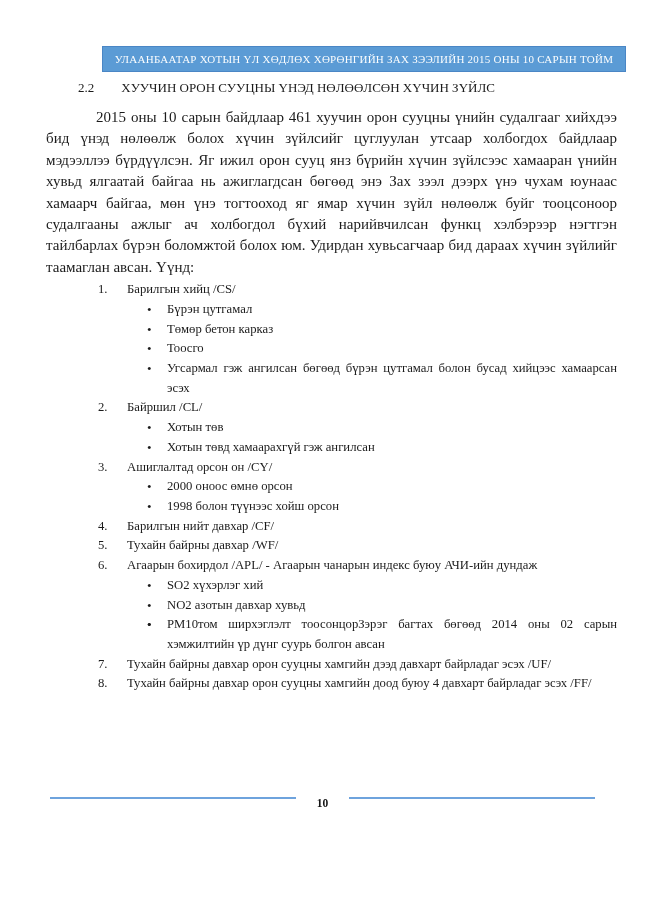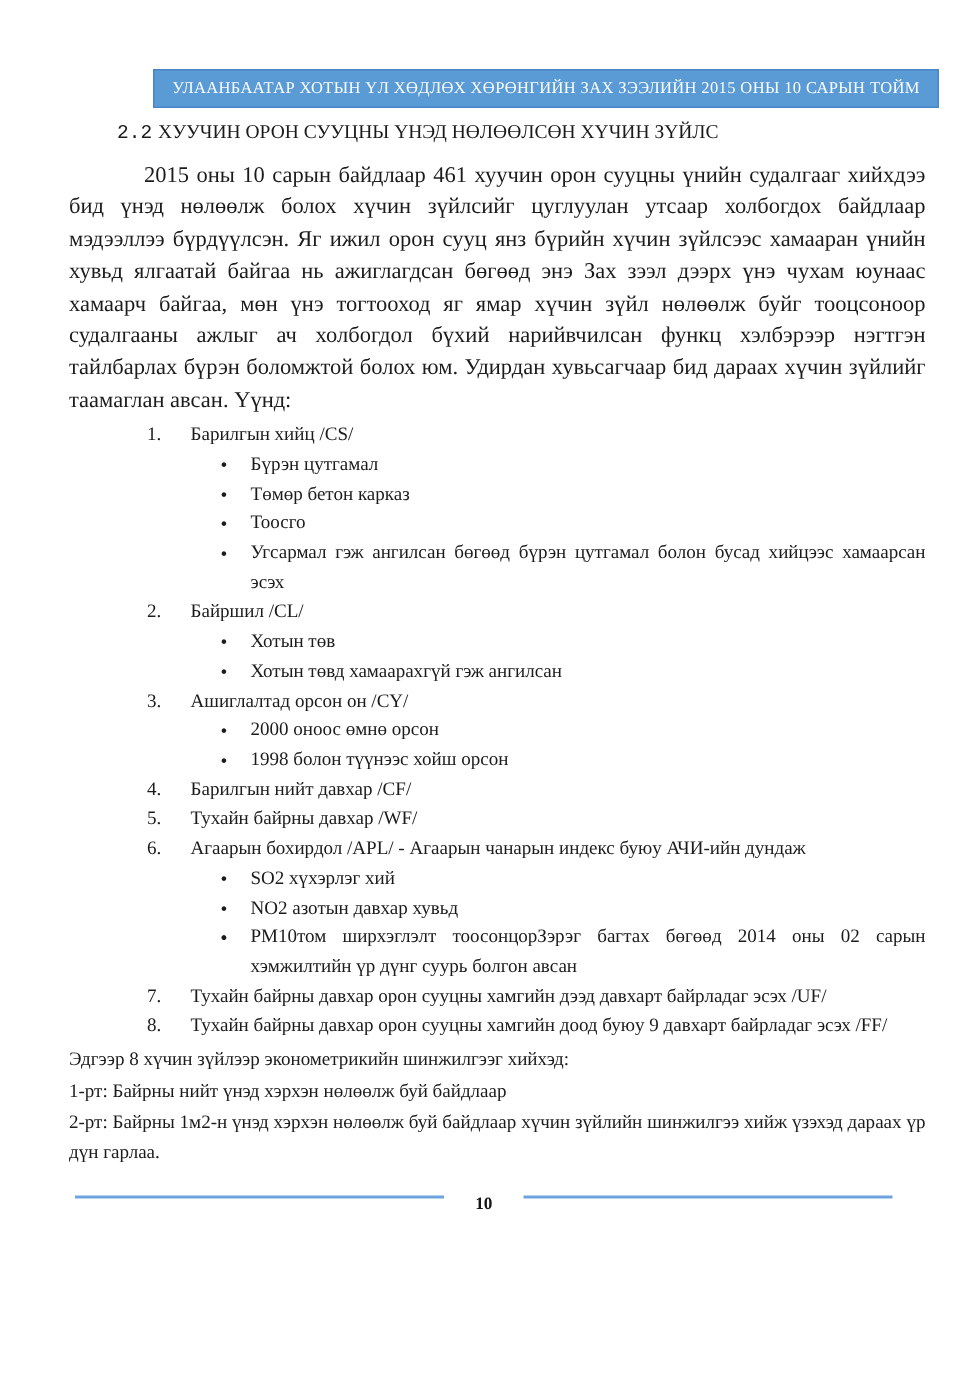--- a/index.html
+++ b/index.html
@@ -16,21 +16,21 @@
     background:var(--accent,#5b9bd5);
     border:1px solid var(--accent-border,#4a86c5);
     box-sizing:border-box;
     display:flex;align-items:center;justify-content:center;
   }
   .header-bar .hdr-text{
     color:#fbfdfe;font-size:11px;letter-spacing:0.25px;white-space:nowrap;
   }
   .content{position:absolute;left:46px;top:80px;width:571px;}
   .section-heading{margin:0 0 11px 32px;font-size:13px;white-space:nowrap;}
-  .section-heading .sec-num{margin-right:4px;font-family:Liberation Mono, monospace;}
+  .section-heading .sec-num{margin-right:27px;}
   .intro{
     margin:0 0 2px 0;
     text-align:justify;
     text-indent:50px;
     font-size:15px;
     line-height:21.4px;
   }
   .num-item{
     position:relative;padding-left:81px;
     font-size:12.7px;line-height:19.7px;text-align:justify;
@@ -80,28 +80,23 @@
         <div class="bullet-item"><span class="dot">•</span><span>2000 оноос өмнө орсон</span></div>
         <div class="bullet-item"><span class="dot">•</span><span>1998 болон түүнээс хойш орсон</span></div>
         <div class="num-item"><span class="num">4.</span><span>Барилгын нийт давхар /CF/</span></div>
         <div class="num-item"><span class="num">5.</span><span>Тухайн байрны давхар /WF/</span></div>
         <div class="num-item"><span class="num">6.</span><span>Агаарын бохирдол /APL/ - Агаарын чанарын индекс буюу АЧИ-ийн дундаж</span></div>
         <div class="bullet-item"><span class="dot">•</span><span>SO2 хүхэрлэг хий</span></div>
         <div class="bullet-item"><span class="dot">•</span><span>NO2 азотын давхар хувьд</span></div>
         <div class="bullet-item"><span class="dot">•</span></div>
         <div class="bullet-item"><span class="dot">•</span><span>PM10том ширхэглэлт тоосонцорЗэрэг багтах бөгөөд 2014 оны 02 сарын хэмжилтийн үр дүнг суурь болгон авсан</span></div>
         <div class="num-item"><span class="num">7.</span><span>Тухайн байрны давхар орон сууцны хамгийн дээд давхарт байрладаг эсэх /UF/</span></div>
-        <div class="num-item"><span class="num">8.</span><span>Тухайн байрны давхар орон сууцны хамгийн доод буюу 9 давхарт байрладаг эсэх /FF/</span></div>
+        <div class="num-item"><span class="num">8.</span><span>Тухайн байрны давхар орон сууцны хамгийн доод буюу 4 давхарт байрладаг эсэх /FF/</span></div>
       </div>
 
-    <div id="closing" class="closing">
-        <p>Эдгээр 8 хүчин зүйлээр эконометрикийн шинжилгээг хийхэд:</p>
-        <p>1-рт: Байрны нийт үнэд хэрхэн нөлөөлж буй байдлаар</p>
-        <p>2-рт: Байрны 1м2-н үнэд хэрхэн нөлөөлж буй байдлаар хүчин зүйлийн шинжилгээ хийж үзэхэд дараах үр дүн гарлаа.</p>
-      </div>
 
   </div>
 
   <div class="footer">
     <span class="rule"></span>
     <span class="page-num">10</span>
     <span class="rule"></span>
   </div>
 
 </div>

